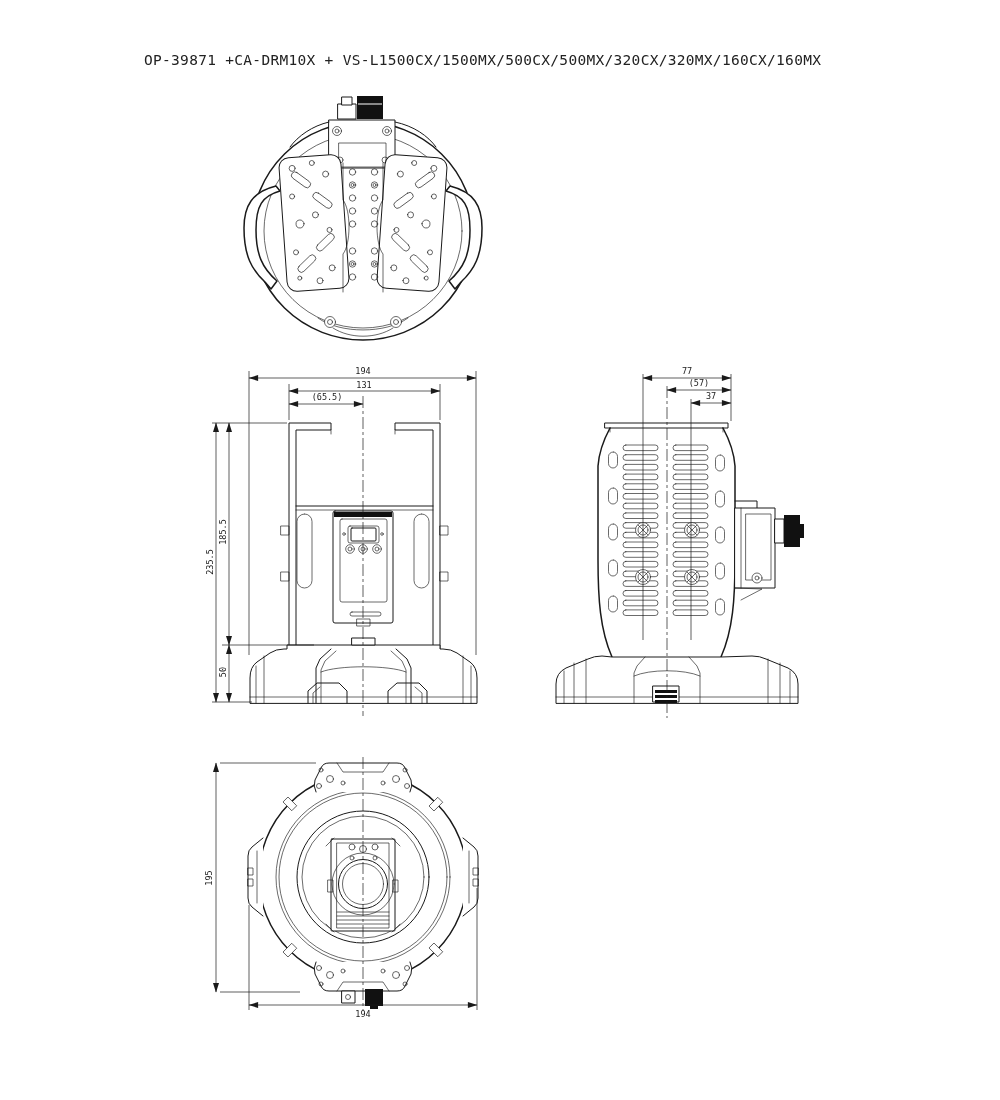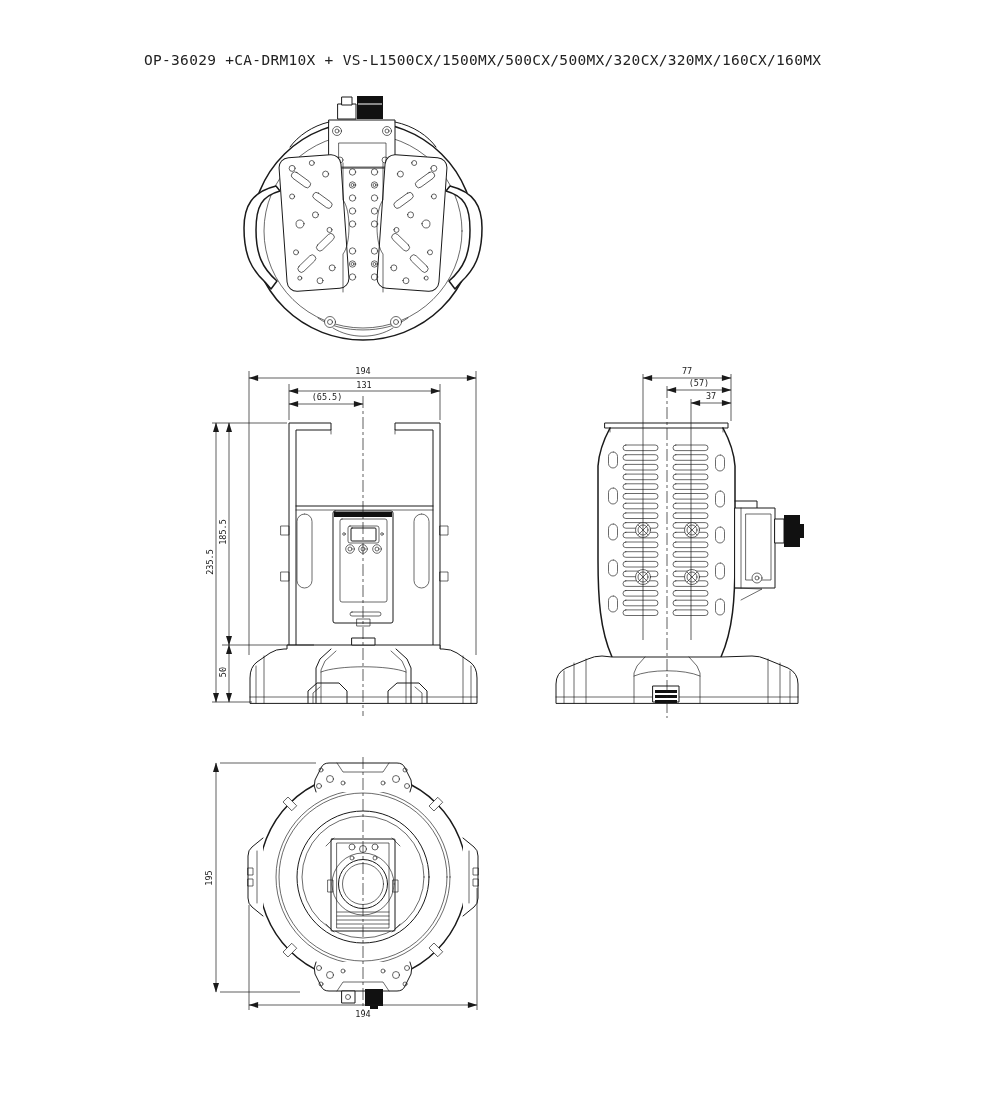--- a/index.html
+++ b/index.html
@@ -11,21 +11,21 @@
   .ml{fill:none;stroke:#1a1a1a;stroke-width:1;stroke-linejoin:round;stroke-linecap:round}
   .tl{fill:none;stroke:#1a1a1a;stroke-width:.65;stroke-linejoin:round;stroke-linecap:round}
   .dim,.ext{fill:none;stroke:#1a1a1a;stroke-width:.7}
   .cl{fill:none;stroke:#1a1a1a;stroke-width:.7;stroke-dasharray:12 3 3 3}
   .bf{fill:#111;stroke:none}
   .wf{fill:#fff}
 </style>
 </head>
 <body>
 
-<div class="title">OP-36029 +CA-DRM10X + VS-L1500CX/1500MX/500CX/500MX/320CX/320MX/160CX/160MX</div>
+<div class="title">OP-39871 +CA-DRM10X + VS-L1500CX/1500MX/500CX/500MX/320CX/320MX/160CX/160MX</div>
 
 <svg width="1000" height="1100" viewBox="0 0 1000 1100">
   <defs>
     <marker id="arr" markerWidth="11" markerHeight="8" refX="9.6" refY="4" orient="auto-start-reverse" markerUnits="userSpaceOnUse">
       <path d="M0.5,1 L10,4 L0.5,7 Z" fill="#1a1a1a"></path>
     </marker>
   </defs>
 
   <g>
     <ellipse class="ol" cx="363" cy="231" rx="111" ry="109"></ellipse>

